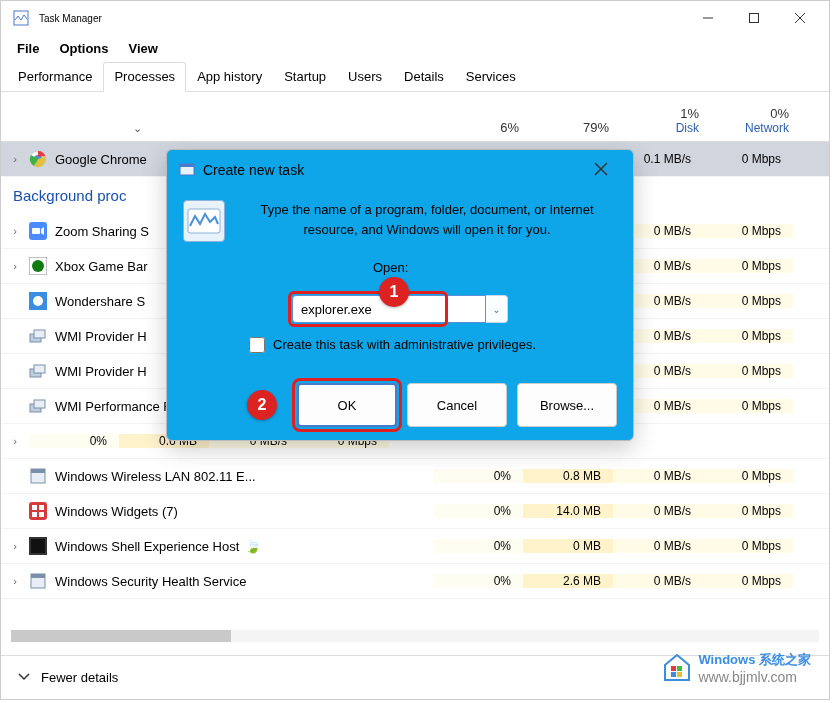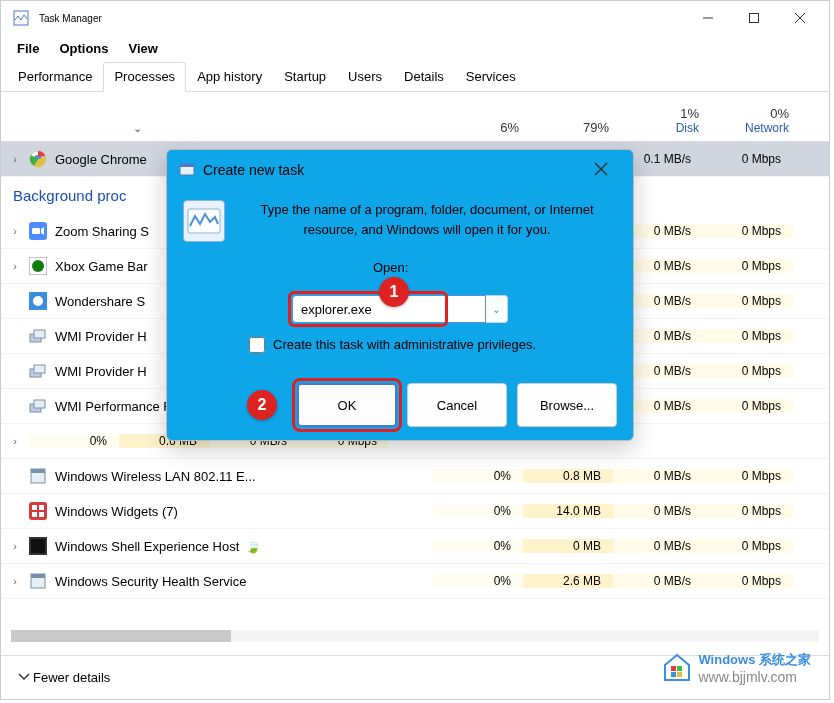--- a/index.html
+++ b/index.html
@@ -36,21 +36,21 @@
   .cell.memory { background: #fff3cc; }
   .cell.disk { background: #fffbe6; }
   .cell.network { background: #fffbe6; }
   .cell.cpu { background: #fdfdf2; }
   .section-label { color: #1a4fb0; font-size: 15px; padding: 10px 12px; }
   .leaf-icon { color:#2a8a2a; margin-left:6px; }
   
   .hscroll { position:absolute; bottom:0; left:10px; right:10px; height:12px; background:#f4f4f4; display:flex; }
   .hscroll-thumb { width:220px; height:12px; background:#c9c9c9; }
   
-  .footer { position: absolute; bottom: 0; left: 0; right: 0; height: 44px; border-top: 1px solid #ddd; display: flex; align-items: center; padding: 0 16px; gap:2px; }
+  .footer { position: absolute; bottom: 0; left: 0; right: 0; height: 44px; border-top: 1px solid #ddd; display: flex; align-items: center; padding: 0 16px; gap:10px; }
   
   .dialog-backdrop { position: absolute; inset: 0; }
   .dialog { position: absolute; left: 165px; top: 148px; width: 468px; height: 292px; background: #0ea5e9; border: 1px solid #bbb; border-radius: 6px; box-shadow: 0 8px 24px rgba(0,0,0,.2); }
   .dialog .dtitle { display: flex; align-items: center; height: 40px; padding: 0 12px; border-bottom: none; }
   .dialog .dtitle .dicon { width:16px; height:16px; margin-right:8px; }
   .dialog .dtitle .dtext { flex:1; font-size:14px; }
   .dialog .dtitle .close { width:40px; text-align:center; font-size:18px; }
   .dialog .dcontent { padding: 10px 16px; }
   .dialog .drow1 { display:flex; gap:12px; align-items:flex-start; margin-bottom:18px; }
   .dialog .drow1 .big-icon { width:42px; height:42px; border:1px solid #8bb1d9; border-radius:4px; display:flex; align-items:center; justify-content:center; background:#e8f2fb; flex-shrink:0; }

